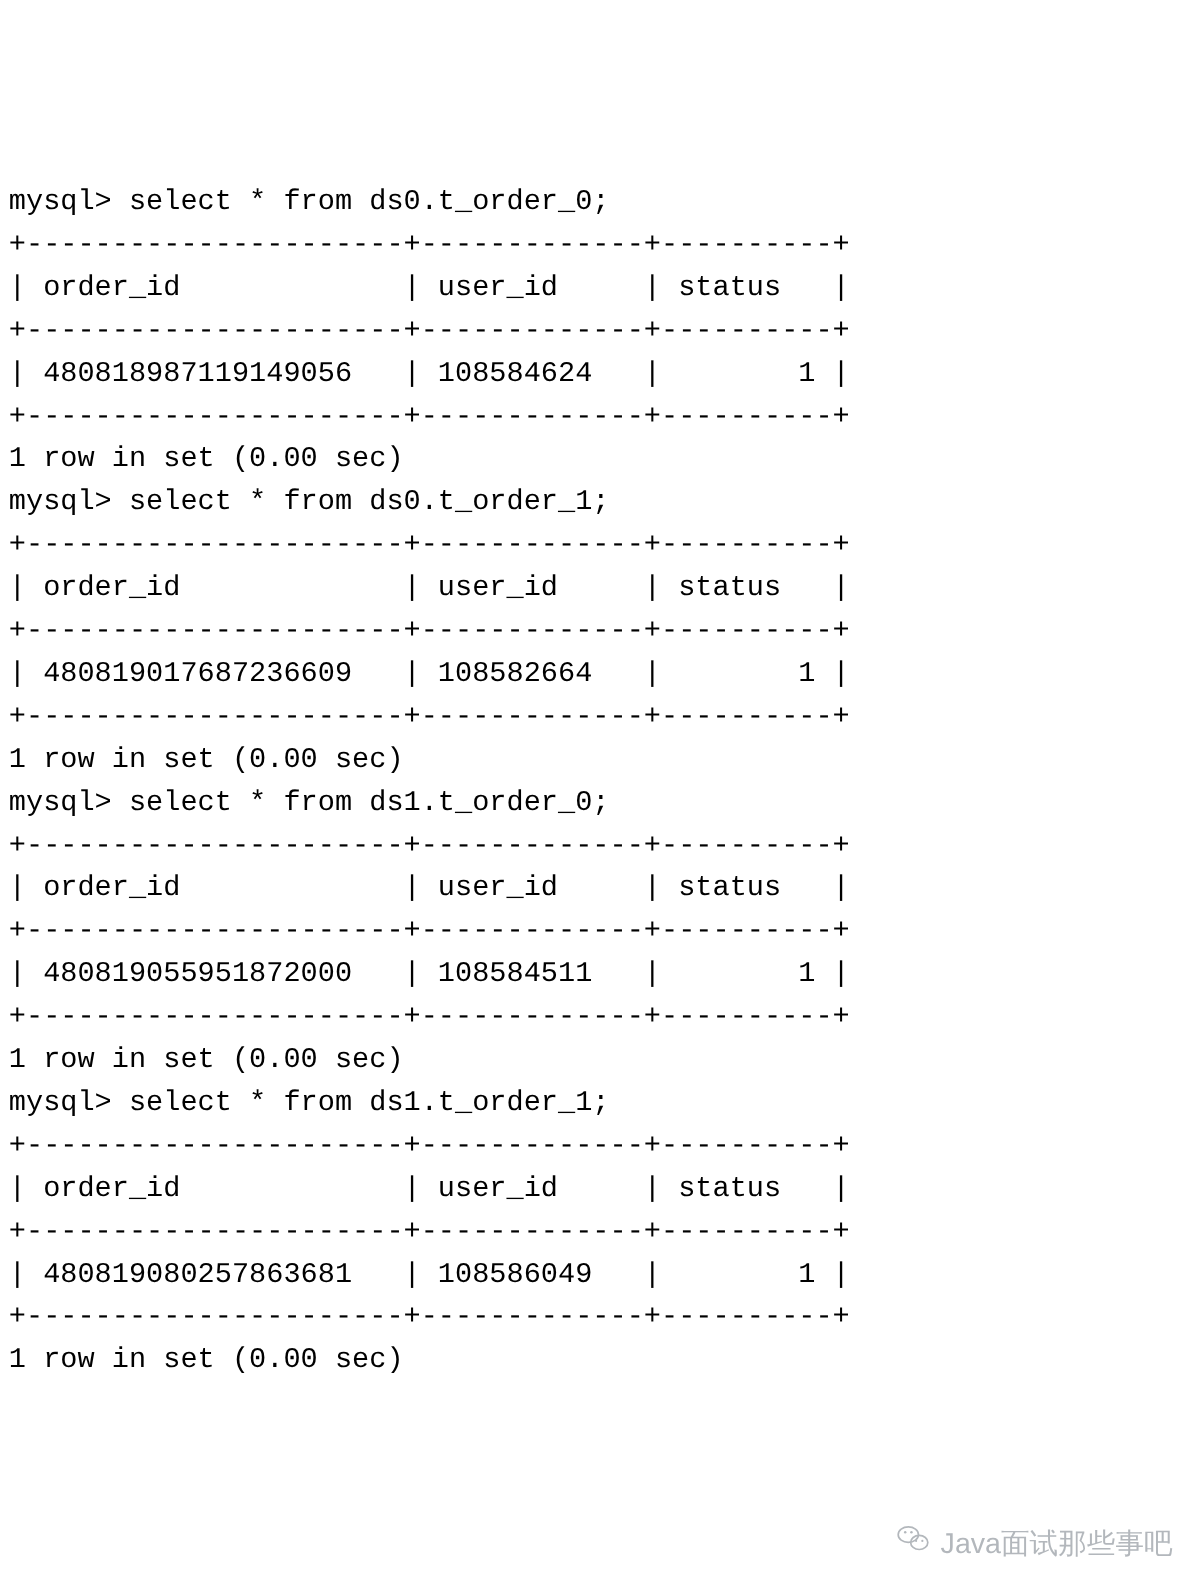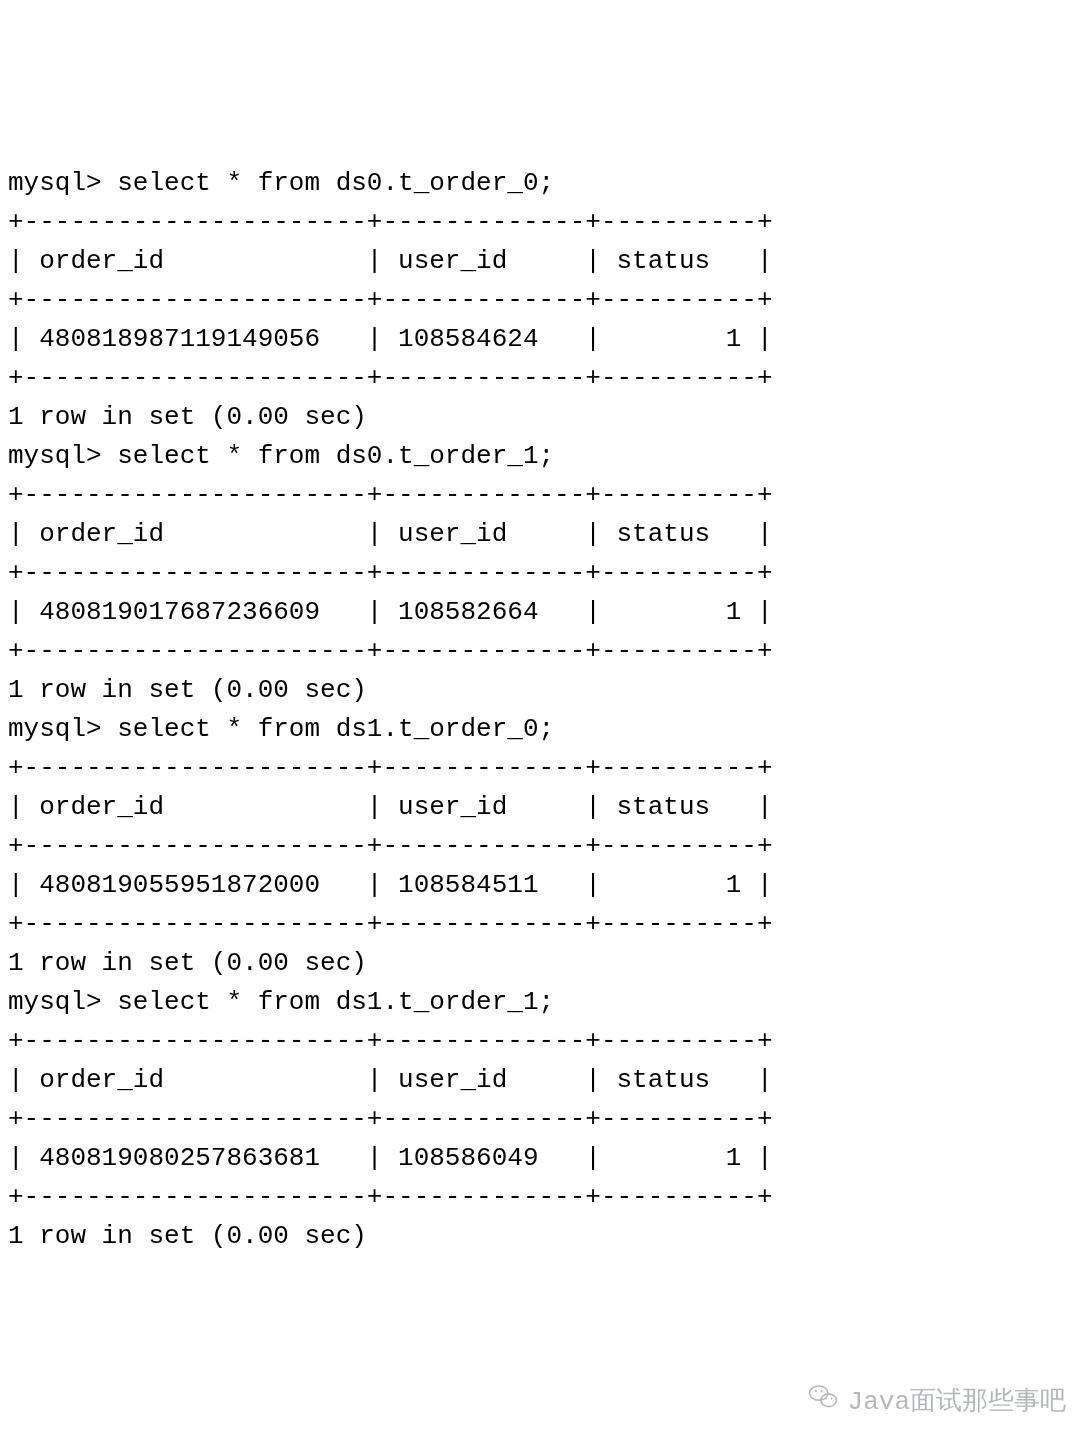--- a/index.html
+++ b/index.html
@@ -19,21 +19,21 @@
   }
   .line { white-space: pre; }
   .watermark {
     position: absolute;
     right: 14px;
     bottom: 6px;
     display: flex;
     align-items: center;
     gap: 8px;
     color: #9aa0a6;
-    font-family: Liberation Mono, monospace;
+    font-family: Liberation Sans, sans-serif;
     font-size: 26px;
     white-space: nowrap;
     opacity: 0.75;
   }
   .watermark svg {
     width: 34px;
     height: 34px;
     stroke: #9aa0a6;
     fill: none;
     stroke-width: 2.2;

